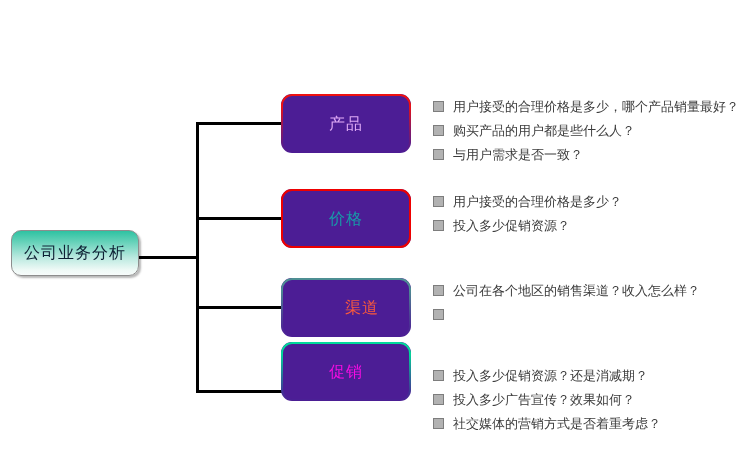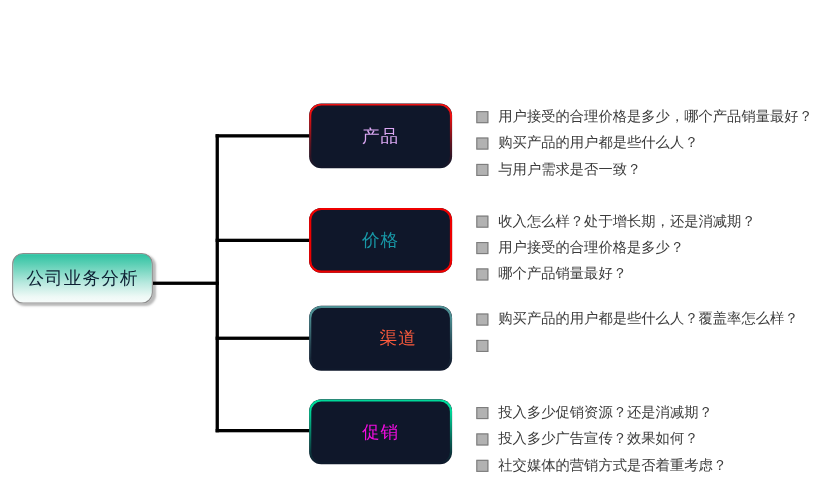--- a/index.html
+++ b/index.html
@@ -48,21 +48,21 @@
     line-height: 1;
   }
 
   
   .branch-node {
     position: absolute;
     left: 281px;
     width: 130px;
     height: 59px;
     border-radius: 11px;
-    background: #0f172a;
+    background: #4c1d95;
     box-sizing: border-box;
     display: flex;
     align-items: center;
     justify-content: center;
   }
   .branch-node .node-border {
     position: absolute;
     left: 0; top: 0; right: 0; bottom: 0;
     border-radius: 11px;
     box-sizing: border-box;
@@ -92,21 +92,21 @@
   
   #node-2 { top: 278px; padding-left: 32px; }
   #node-2 .node-border {
     border: 2px solid #4e8f93;
     -webkit-mask-image: linear-gradient(to bottom, #000 0%, #000 18%, rgba(0,0,0,0.35) 62%, rgba(0,0,0,0.05) 92%, rgba(0,0,0,0) 100%);
             mask-image: linear-gradient(to bottom, #000 0%, #000 18%, rgba(0,0,0,0.35) 62%, rgba(0,0,0,0.05) 92%, rgba(0,0,0,0) 100%);
   }
   #node-2 .node-label { color: #fa5a3c; }
 
   
-  #node-3 { top: 363px; }
+  #node-3 { top: 342px; }
   #node-3 .node-border {
     border: 2px solid #00d99a;
     -webkit-mask-image: linear-gradient(to bottom, #000 0%, #000 18%, rgba(0,0,0,0.4) 62%, rgba(0,0,0,0.06) 92%, rgba(0,0,0,0) 100%);
             mask-image: linear-gradient(to bottom, #000 0%, #000 18%, rgba(0,0,0,0.4) 62%, rgba(0,0,0,0.06) 92%, rgba(0,0,0,0) 100%);
   }
   #node-3 .node-label { color: #f50ce2; }
 
   
   .question-group {
     position: absolute;
@@ -188,36 +188,32 @@
     </div>
     <div class="question-item">
       <span class="bullet-square"></span>
       <span class="question-text">与用户需求是否一致？</span>
     </div>
   </div>
 
   <div class="question-group" id="group-1">
     <div class="question-item">
       <span class="bullet-square"></span>
-      <span class="question-text">收入怎么样？处于增长期，还是消减期？</span>
-    </div>
-    <div class="question-item">
-      <span class="bullet-square"></span>
       <span class="question-text">用户接受的合理价格是多少？</span>
     </div>
     <div class="question-item">
       <span class="bullet-square"></span>
-      <span class="question-text">哪个产品销量最好？</span>
+      <span class="question-text">投入多少促销资源？</span>
     </div>
   </div>
 
   <div class="question-group" id="group-2">
     <div class="question-item">
       <span class="bullet-square"></span>
-      <span class="question-text">购买产品的用户都是些什么人？覆盖率怎么样？</span>
+      <span class="question-text">公司在各个地区的销售渠道？收入怎么样？</span>
     </div>
     <div class="question-item">
       <span class="bullet-square"></span>
     </div>
   </div>
 
   <div class="question-group" id="group-3">
     <div class="question-item">
       <span class="bullet-square"></span>
       <span class="question-text">投入多少促销资源？还是消减期？</span>

